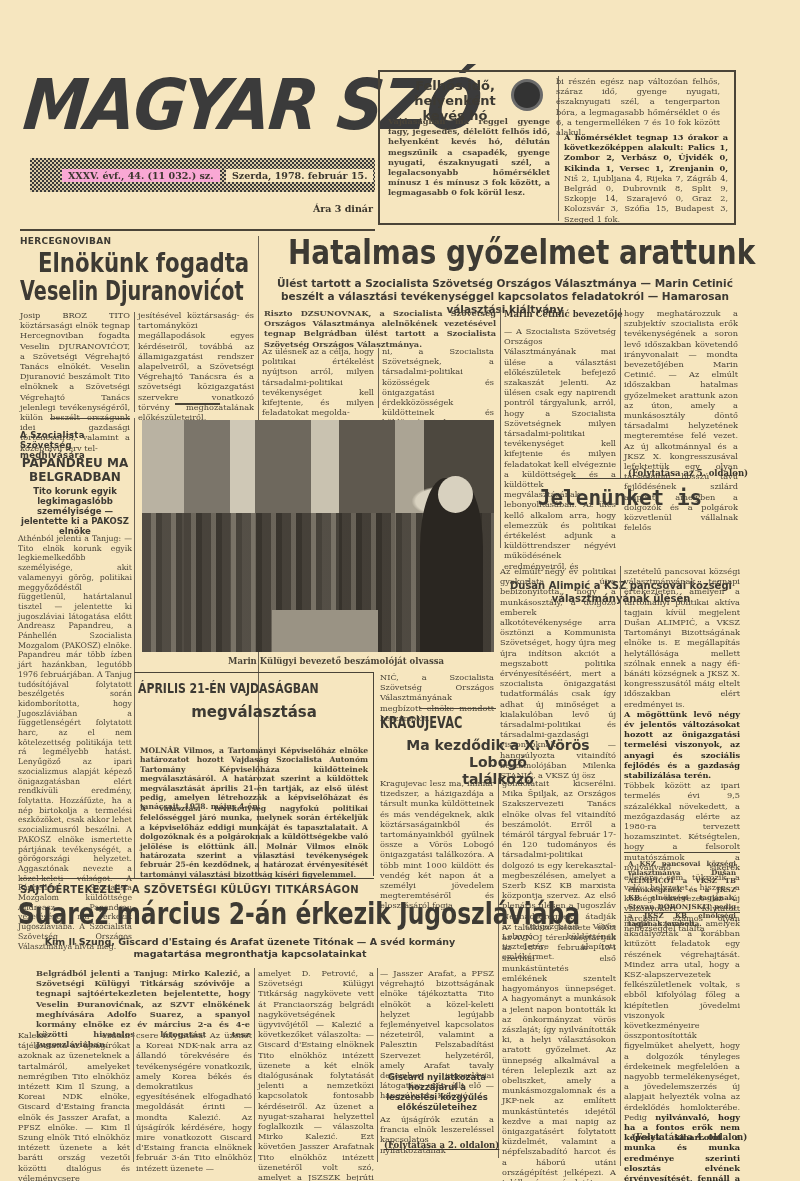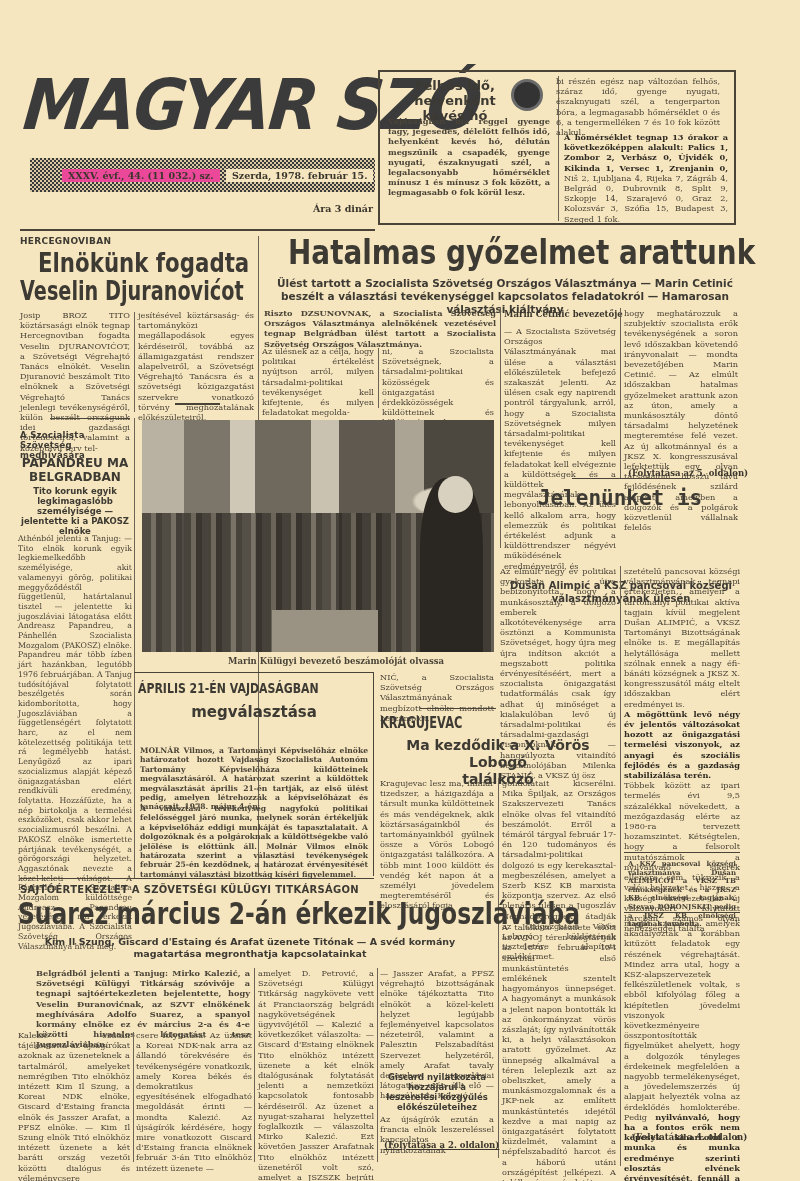--- a/index.html
+++ b/index.html
@@ -22,21 +22,21 @@
   .photo .speaker{position:absolute;right:3%;top:25%;width:18%;height:75%;background:#2a2621;border-radius:40% 40% 0 0;}
   .photo .head{position:absolute;right:6%;top:24%;width:10%;height:16%;background:#d8d1bf;border-radius:50%;}
   .sun{width:26px;height:26px;border-radius:50%;background:#333;box-shadow:0 0 0 3px #6a6a6a;}
 </style>
 </head>
 <body>
 
 <div class="abs" style="left:20px;top:62px;width:355px;height:160px;">
   <div class="abs cond" style="left:8px;top:2px;font-size:70px;font-style:italic;letter-spacing:-2px;color:#3b3b3b;transform:scaleX(0.92) skewX(-6deg);">MAGYAR SZÓ</div>
   <div class="abs checker" style="left:10px;top:96px;width:345px;height:34px;"></div>
-  <div class="abs" style="left:42px;top:107px;background:#ec4899;padding:1px 6px;font-size:9.5px;font-weight:bold;">XXXV. évf., 44. (11 032.) sz.</div>
+  <div class="abs" style="left:42px;top:107px;background:#f9a8d4;padding:1px 6px;font-size:9.5px;font-weight:bold;">XXXV. évf., 44. (11 032.) sz.</div>
   <div class="abs" style="left:206px;top:107px;background:#f6e6bf;padding:1px 6px;font-size:9.5px;font-weight:bold;">Szerda, 1978. február 15.</div>
   <div class="abs" style="right:2px;top:141px;font-size:9.5px;font-weight:bold;">Ára 3 dinár</div>
 </div>
 <div class="rule" style="left:20px;top:229px;width:355px;height:2px;"></div>
 
 <div class="abs" style="left:378px;top:70px;width:358px;height:155px;border:2px solid #4a4438;box-sizing:border-box;">
   <div class="abs subhead" style="left:20px;top:6px;width:110px;font-size:13px;line-height:15px;">
     <div>Felhős idő,</div>
     <div>helyenként kevés hó</div>
   </div>

